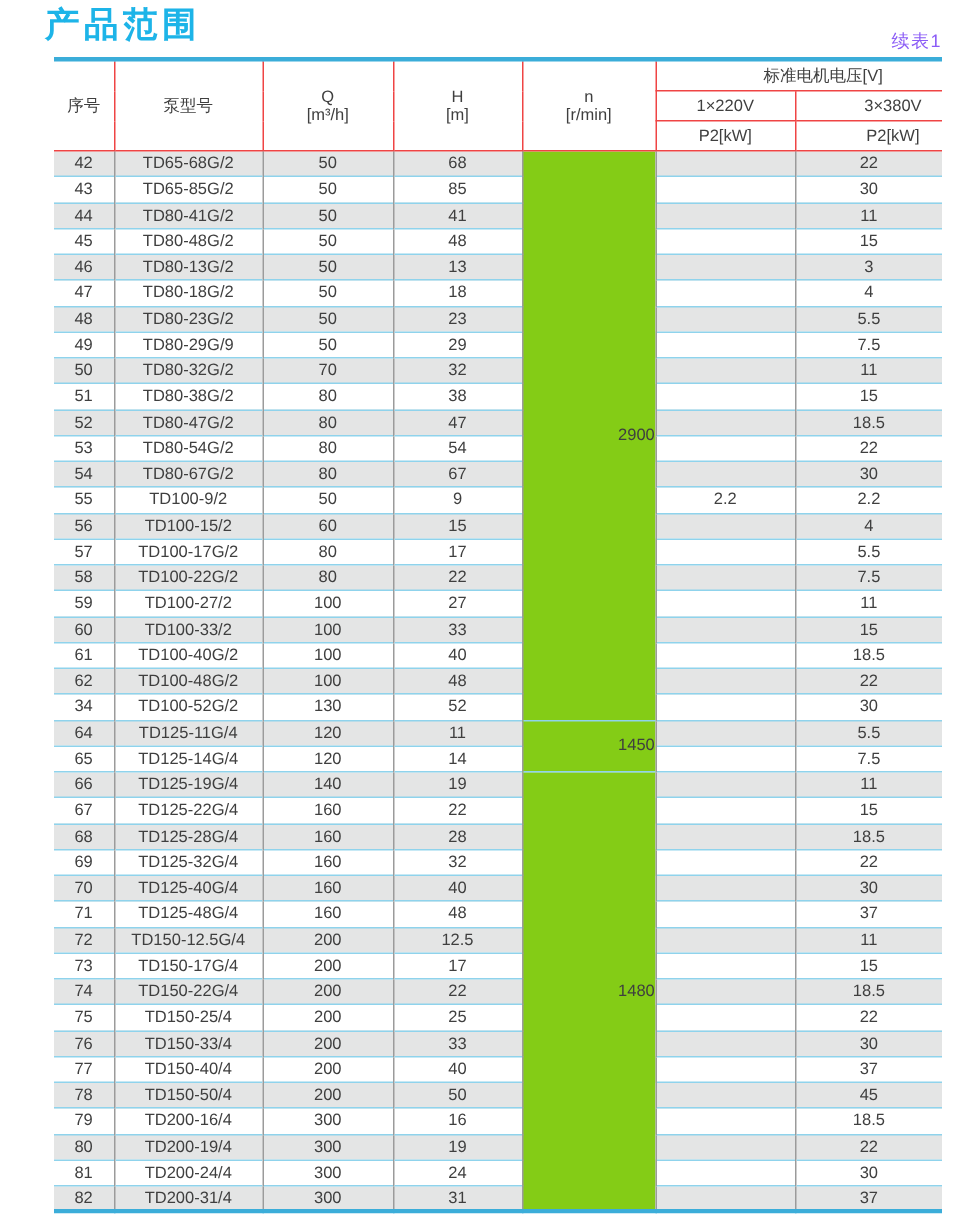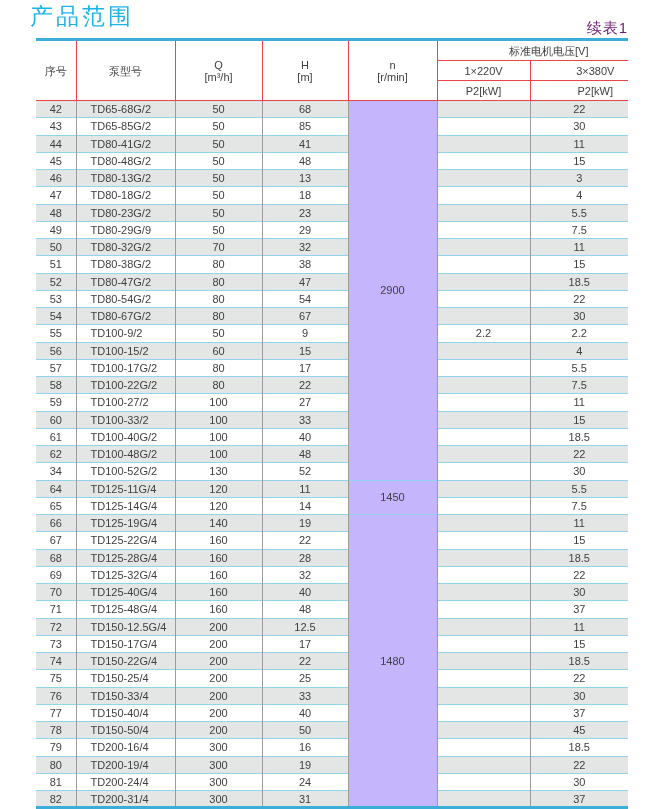--- a/index.html
+++ b/index.html
@@ -3,25 +3,25 @@
 <meta charset="utf-8">
 <style>
   html, body { margin:0; padding:0; }
   body {
     width:650px; height:809px; background:#ffffff; position:relative;
     font-family:"Liberation Sans","DejaVu Sans",sans-serif;
     color:#3f3f3f; overflow:hidden;
   }
   .page-title {
     position:absolute; left:30px; top:1px;
-    font-size:23px; font-weight:normal; color:#1db4e8; letter-spacing:3px;text-align:center;
+    font-size:23px; font-weight:bold; color:#1db4e8; letter-spacing:3px;text-align:center;
   }
   .continued-label {
     position:absolute; right:22px; top:19px;
-    font-size:15px; color:#701a75; letter-spacing:1px;
+    font-size:12px; color:#8b5cf6; letter-spacing:1px;
   }
   table.spec {
     position:absolute; left:36px; top:38px; width:592px;
     border-collapse:collapse; table-layout:fixed;
     border-top:3px solid #3badd9; border-bottom:3px solid #3badd9;
     font-size:11px;
   }
   thead th {
     font-weight:normal; color:#3f3f3f; text-align:center;
     border:1px solid #ef4444; background:#ffffff;
@@ -31,22 +31,22 @@
   thead tr th.edge-right { border-right:none;padding-left:32px; }
   thead tr th.edge-top   { border-top:none; }
   tbody tr { height:17.25px;margin-top:36px; }
   tbody td {
     text-align:center; padding:0;
     border-left:1px solid #9b9b9b;
     border-top:1px solid #8fd3ec;
   }
   tbody td:first-child { border-left:none; }
   tbody tr.shaded td { background:#e4e5e5; }
-  tbody td.model { text-align:left; padding-left:14px; }
-  tbody td.ncell, tbody tr.shaded td.ncell { background:#c4b5fd; }
+  tbody td.model { text-align:center; }
+  tbody td.ncell, tbody tr.shaded td.ncell { background:#84cc16;text-align:right; }
 </style>
 </head>
 <body>
 
 <div class="page-title">产品范围</div>
 <div class="continued-label">续表1</div>
 
 <table class="spec">
   <colgroup>
     <col style="width:40px">

